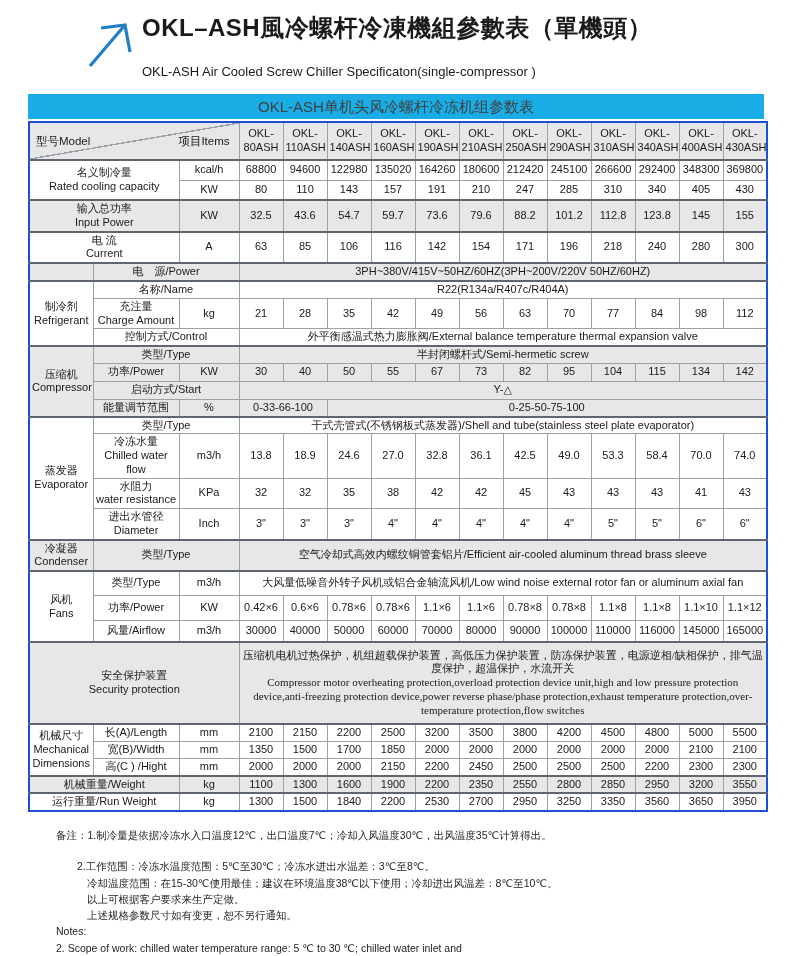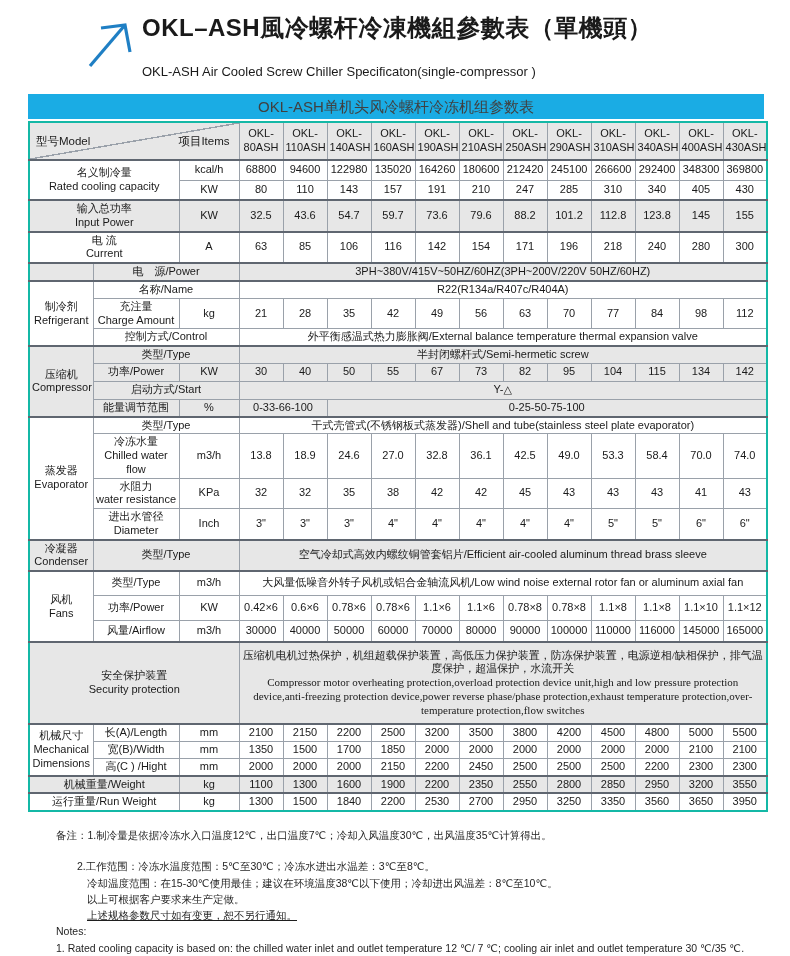--- a/index.html
+++ b/index.html
@@ -10,21 +10,21 @@
   
   .page-header{display:flex;align-items:flex-start;margin:12px 0 0 86px;}
   .logo{flex:0 0 auto;margin-top:4px;}
   .titles{margin-left:10px;}
   .title-zh{font-size:24px;font-weight:600;letter-spacing:.5px;white-space:nowrap;}
   .title-en{font-size:13px;margin-top:20px;white-space:nowrap;}
   
   .tbl-wrap{margin:15px 0 0 28px;width:736px;}
   .bluebar{height:25px;line-height:25px;background:#1aace4;color:#404040;text-align:center;
            font-size:15px;font-weight:500;margin-bottom:2px;}
-  table.spec{border-collapse:collapse;table-layout:fixed;width:736px;border:2px solid #14b8a6;}
+  table.spec{border-collapse:collapse;table-layout:fixed;width:736px;border:2px solid #1d4ed8;}
   table.spec td{
     border:1px solid #9aa1aa;text-align:center;vertical-align:middle;
     font-size:11px;line-height:1.25;padding:1px 2px;white-space:pre-line;overflow:hidden;
   }
   tr.shade td{background:#e7e7e7;}
   tr.sec td{border-top:2px solid #5f6670;}
   td.mhead{font-size:11.5px;line-height:1.3;}
   td.cat{font-size:10.5px;}
   td.lbl{font-size:10.5px;}
   td.unit{font-size:11px;}
@@ -430,21 +430,20 @@
       </tbody>
   </table>
 </div>
 
 <div class="notes">
   <div id="notes-cn">
       <div class="note-line" style="padding-left: 0px;">备注：1.制冷量是依据冷冻水入口温度12℃，出口温度7℃；冷却入风温度30℃，出风温度35℃计算得出。</div>
       <div class="note-line" style="padding-left: 21px; margin-top: 15px;">2.工作范围：冷冻水温度范围：5℃至30℃；冷冻水进出水温差：3℃至8℃。</div>
       <div class="note-line" style="padding-left: 31px;">冷却温度范围：在15-30℃使用最佳；建议在环境温度38℃以下使用；冷却进出风温差：8℃至10℃。</div>
       <div class="note-line" style="padding-left: 31px;">以上可根据客户要求来生产定做。</div>
-      <div class="note-line" style="padding-left: 31px; text-decoration: underline;">上述规格参数尺寸如有变更，恕不另行通知。</div>
+      <div class="note-line" style="padding-left: 31px;">上述规格参数尺寸如有变更，恕不另行通知。</div>
     </div>
   <div id="notes-en">
       <div class="note-line">Notes:</div>
-      <div class="note-line">1. Rated cooling capacity is based on: the chilled water inlet and outlet temperature 12 ℃/ 7 ℃; cooling air inlet and outlet temperature 30 ℃/35 ℃.</div>
       <div class="note-line">2. Scope of work: chilled water temperature range: 5 ℃ to 30 ℃; chilled water inlet and</div>
       <div class="note-line">outlet temperature difference: 3 ℃ to 8 ℃.</div>
     </div>
 </div>
 
 </body></html>

